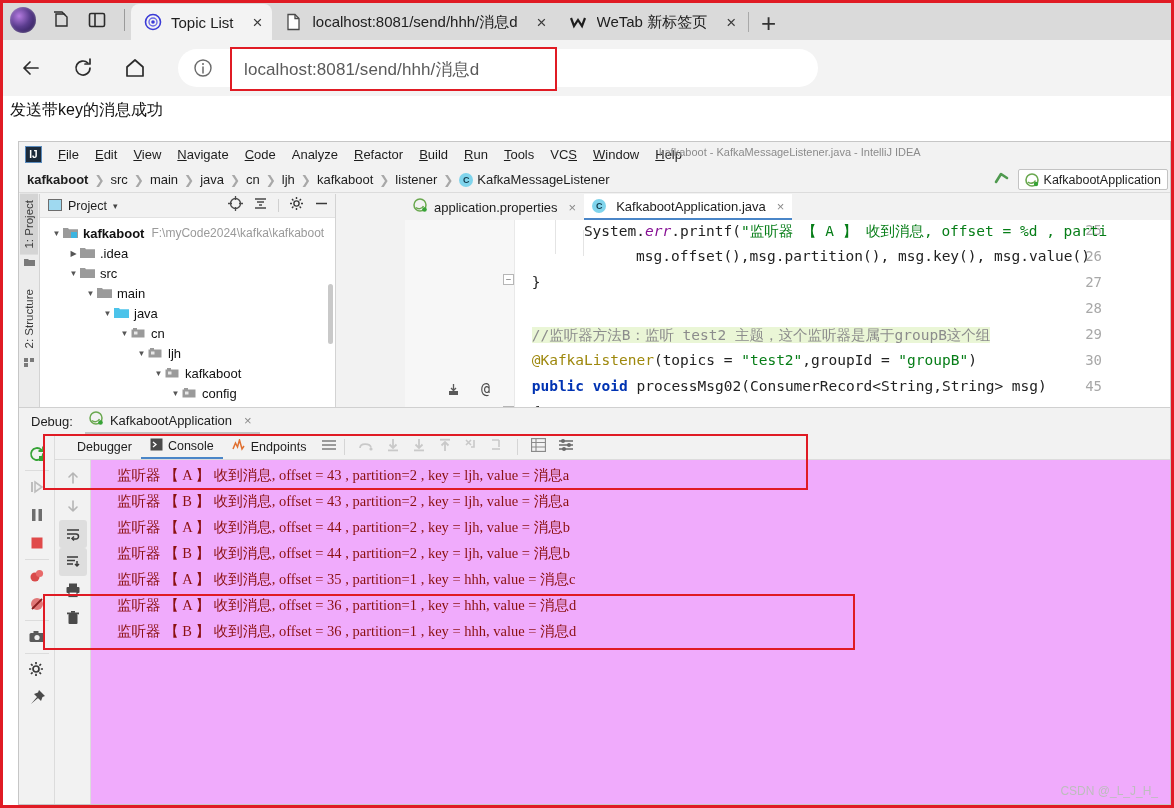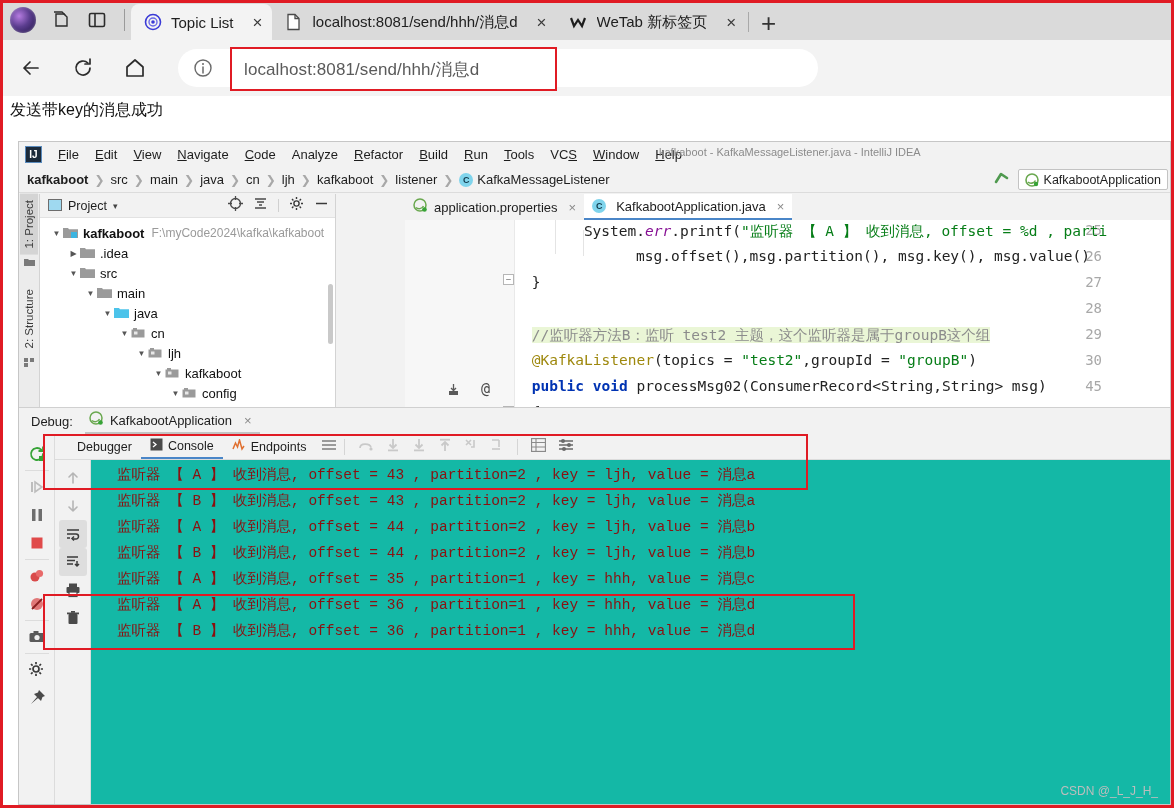--- a/index.html
+++ b/index.html
@@ -212,22 +212,22 @@
     align-items:center; gap:5px; cursor:pointer; white-space:nowrap;
   }
   .dtab.sel { border-bottom:2px solid #4a86c8; }
   .dtoolsep { width:1px; height:16px; background:#d5d5d5; margin:0 7px; }
   .dbg-sidecol {
     position:absolute; left:36px; top:52px; bottom:0; width:36px;
     border-right:1px solid #dcdcdc; display:flex; flex-direction:column;
     align-items:center; padding-top:4px;
   }
   .console {
-    position:absolute; left:72px; top:52px; right:0; bottom:0; background:#14b8a6;
-    font-family:Liberation Mono, monospace;
+    position:absolute; left:72px; top:52px; right:0; bottom:0; background:#f0abfc;
+    font-family:Liberation Serif, serif;
     padding-top:2px;
   }
   .cline {
     height:26px; line-height:26px; font-size:14.5px; color:#8b1010;
     white-space:pre; padding-left:26px;
   }
   .hl-box { position:absolute; border:2px solid #e01b24; pointer-events:none; }
   .watermark {
     position:absolute; right:12px; bottom:6px; font-size:12px; color:#bdbdbd;
     font-family:"Liberation Sans",sans-serif;

